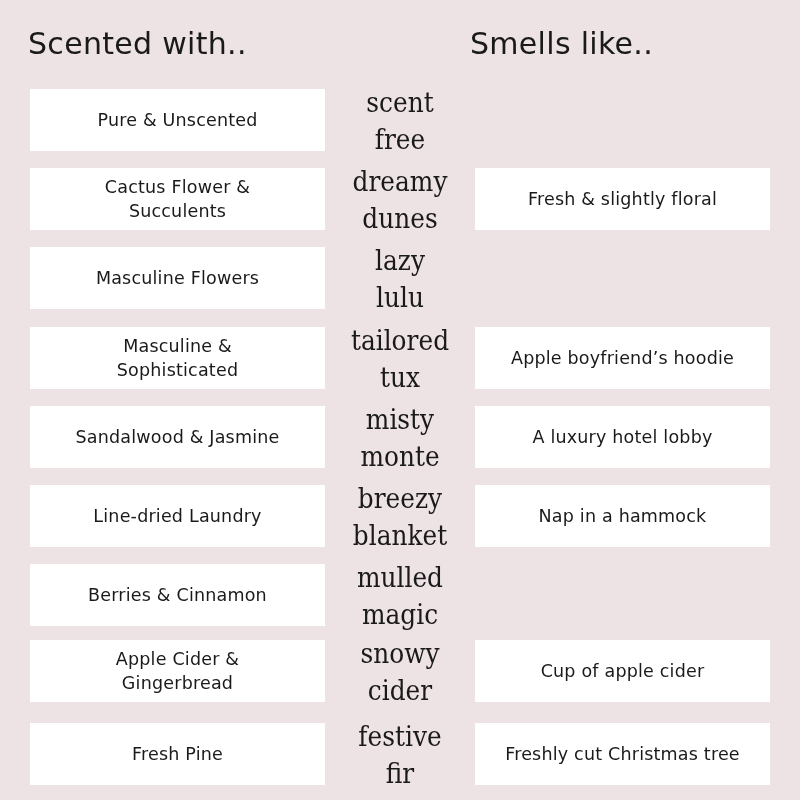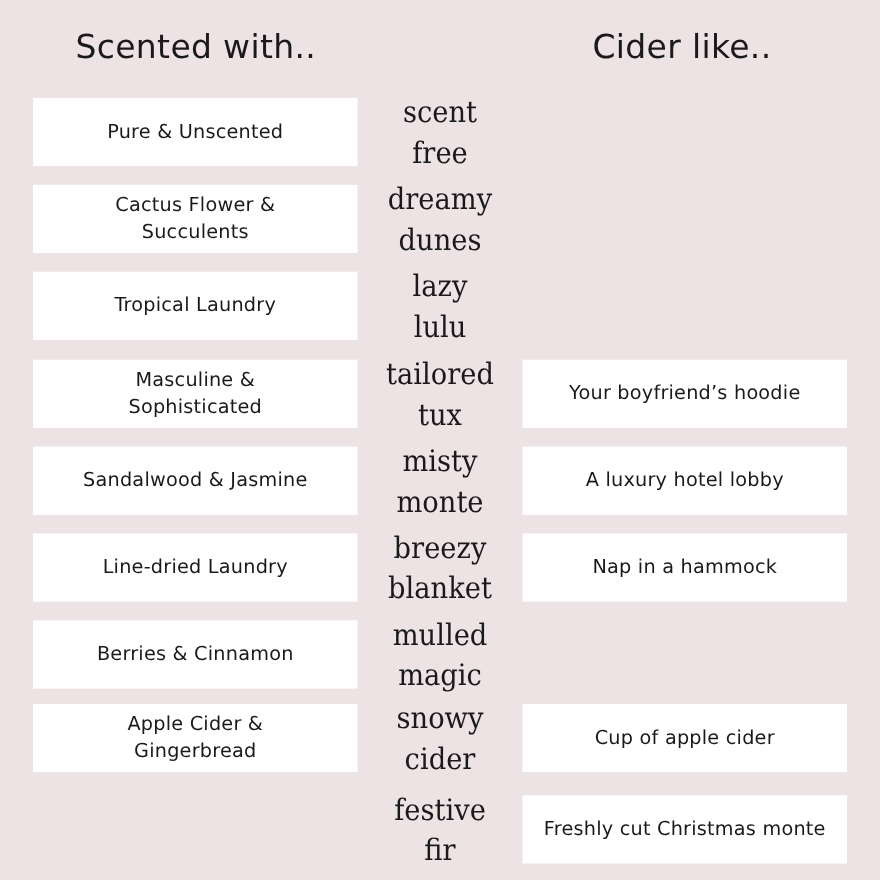--- a/index.html
+++ b/index.html
@@ -1,64 +1,65 @@
 <!DOCTYPE html>
 <html><head>
 <meta charset="utf-8">
 <style>
   html,body{margin:0;padding:0;}
   body{width:800px;height:800px;background:#ede2e4;position:relative;overflow:hidden;font-family:"DejaVu Sans",sans-serif;color:#1a1a1a;}
-  .hdr{position:absolute;top:26px;font-size:30px;font-weight:normal;letter-spacing:0.3px;text-align:center;width:300px;font-family:"DejaVu Sans",sans-serif;}
+  .hdr{position:absolute;top:26px;font-size:30px;font-weight:normal;letter-spacing:0.3px;text-align:left;width:300px;font-family:"DejaVu Sans",sans-serif;}
   .hdr.left{left:28px;}
   .hdr.right{left:470px;}
   .row{position:absolute;left:0;width:648px;height:62px;}
   .box{position:absolute;top:0;height:62px;background:#ffffff;display:flex;align-items:center;justify-content:center;text-align:center;font-size:17.5px;line-height:24px;letter-spacing:0.2px;box-sizing:border-box;padding:0 6px;white-space:pre-line;}
   .box.l{left:30px;width:295px;}
   .box.r{left:475px;width:295px;}
   .name{position:absolute;left:330px;width:140px;top:-8px;height:80px;display:flex;flex-direction:column;align-items:center;justify-content:center;font-family:"DejaVu Serif",serif;font-size:27px;line-height:37px;color:#1a1a1a;transform:scaleX(0.92);}
 </style>
 </head>
 <body>
 
 <div class="hdr left">Scented with..</div>
-<div class="hdr right">Cider like..</div>
+<div class="hdr right">Smells like..</div>
 
 <div class="row" style="top:89px">
   <div class="box l">Pure &amp; Unscented</div>
   <div class="name">
       <span>scent</span>
       <span>free</span>
     </div>
 </div>
 
 <div class="row" style="top:168px">
   <div class="box l">Cactus Flower &amp;
 Succulents</div>
   <div class="name">
       <span>dreamy</span>
       <span>dunes</span>
     </div>
+  <div class="box r">Fresh &amp; slightly floral</div>
 </div>
 
 <div class="row" style="top:247px">
-  <div class="box l">Tropical Laundry</div>
+  <div class="box l">Masculine Flowers</div>
   <div class="name">
       <span>lazy</span>
       <span>lulu</span>
     </div>
 </div>
 
 <div class="row" style="top:327px">
   <div class="box l">Masculine &amp;
 Sophisticated</div>
   <div class="name">
       <span>tailored</span>
       <span>tux</span>
     </div>
-  <div class="box r">Your boyfriend’s hoodie</div>
+  <div class="box r">Apple boyfriend’s hoodie</div>
 </div>
 
 <div class="row" style="top:406px">
   <div class="box l">Sandalwood &amp; Jasmine</div>
   <div class="name">
       <span>misty</span>
       <span>monte</span>
     </div>
   <div class="box r">A luxury hotel lobby</div>
 </div>
@@ -84,18 +85,19 @@
   <div class="box l">Apple Cider &amp;
 Gingerbread</div>
   <div class="name">
       <span>snowy</span>
       <span>cider</span>
     </div>
   <div class="box r">Cup of apple cider</div>
 </div>
 
 <div class="row" style="top:723px">
+  <div class="box l">Fresh Pine</div>
   <div class="name">
       <span>festive</span>
       <span>fir</span>
     </div>
-  <div class="box r">Freshly cut Christmas monte</div>
+  <div class="box r">Freshly cut Christmas tree</div>
 </div>
 
 </body></html>

